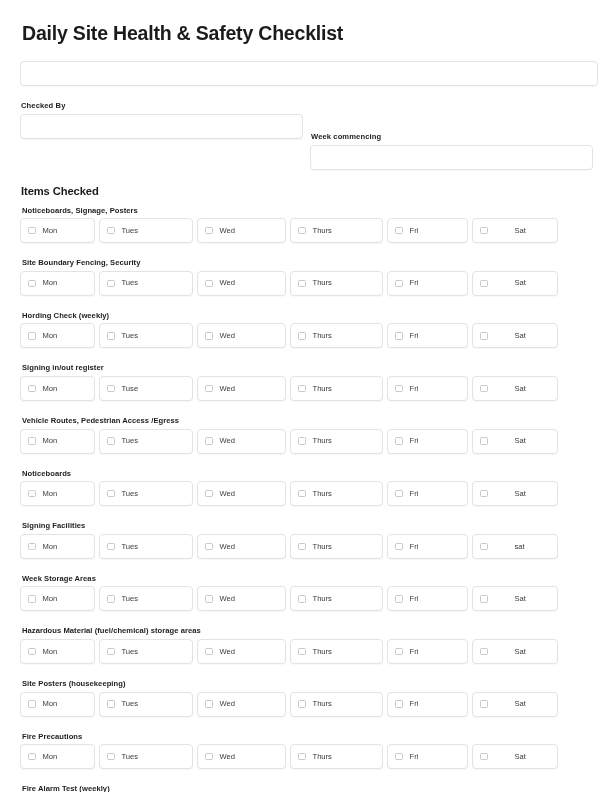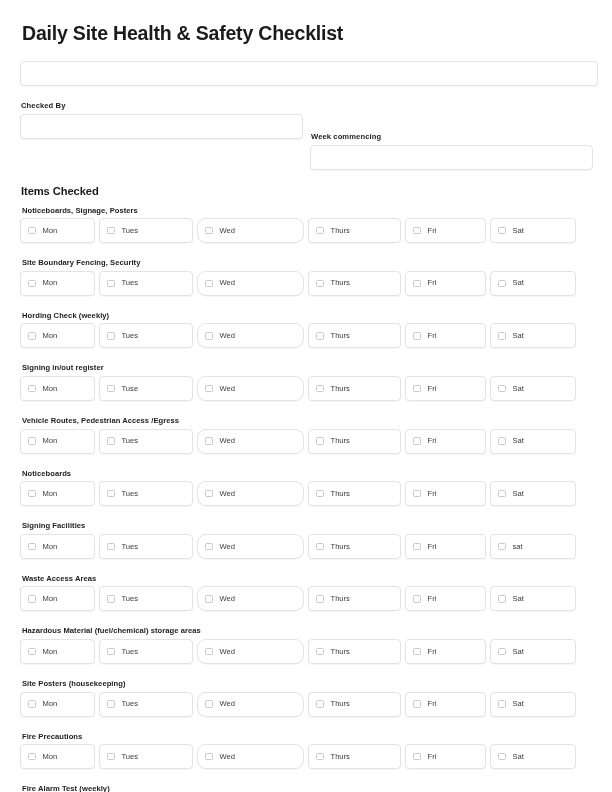--- a/index.html
+++ b/index.html
@@ -107,24 +107,24 @@
     align-items: center;
     padding-left: 7px;
     margin-right: 4px;
     cursor: pointer;
   }
   .day-cell:last-child { margin-right: 0; }
 
   
   .day-cell.c0 { width: 75px; }
   .day-cell.c1 { width: 94px; }
-  .day-cell.c2 { width: 107px; border-radius: 9px; }
+  .day-cell.c2 { width: 89px; }
   .day-cell.c3 { width: 93px; }
   .day-cell.c4 { width: 81px; }
-  .day-cell.c5 { width: 86px; }
+  .day-cell.c5 { width: 86px; gap: 20px; }
 
   .cb {
     width: 7.5px;
     height: 7.5px;
     border: 1px solid #c9c9c9;
     border-radius: 1.5px;
     background: #fff;
     flex: 0 0 auto;
   }
 
@@ -358,21 +358,21 @@
             <span class="cb"></span>
             <span class="cb-label">Fri</span>
           </div>
           <div class="day-cell c5">
             <span class="cb"></span>
             <span class="cb-label">sat</span>
           </div>
         </div>
       </div>
       <div class="check-row">
-        <div class="row-label">Waste Access Areas</div>
+        <div class="row-label">Week Storage Areas</div>
         <div class="day-cells">
           <div class="day-cell c0">
             <span class="cb"></span>
             <span class="cb-label">Mon</span>
           </div>
           <div class="day-cell c1">
             <span class="cb"></span>
             <span class="cb-label">Tues</span>
           </div>
           <div class="day-cell c2">

